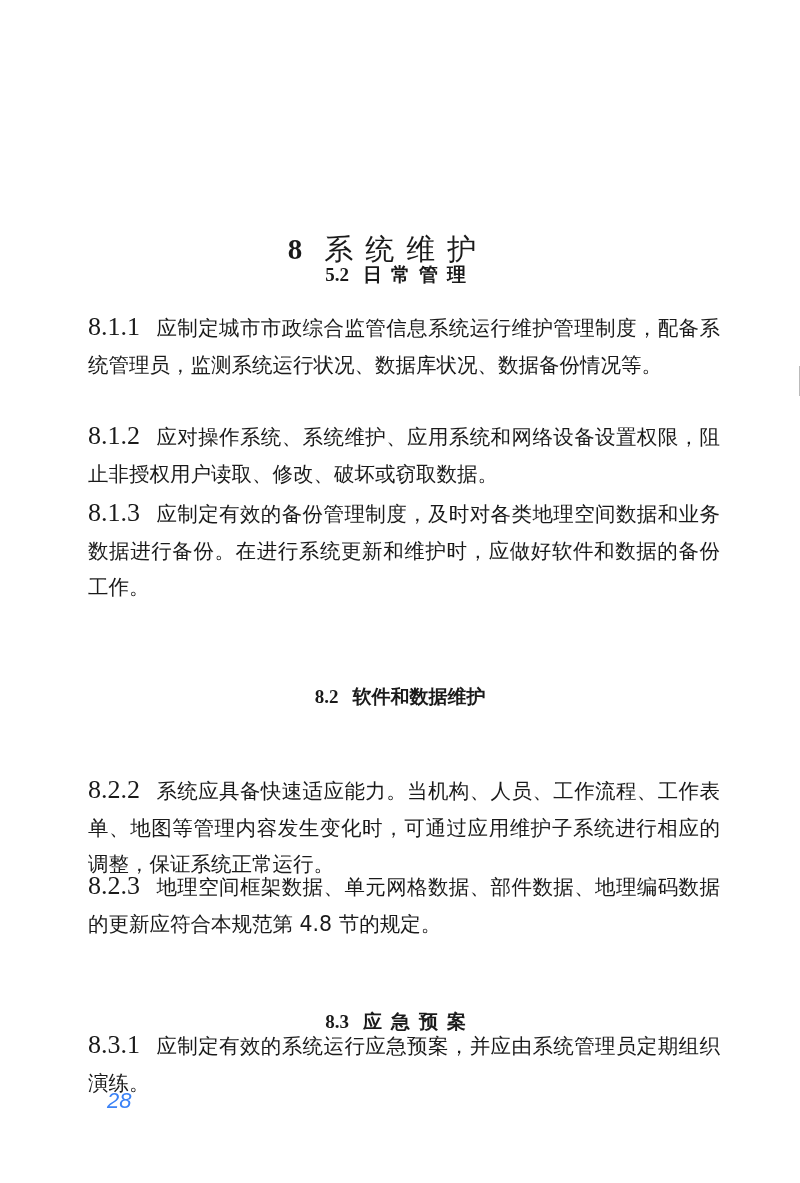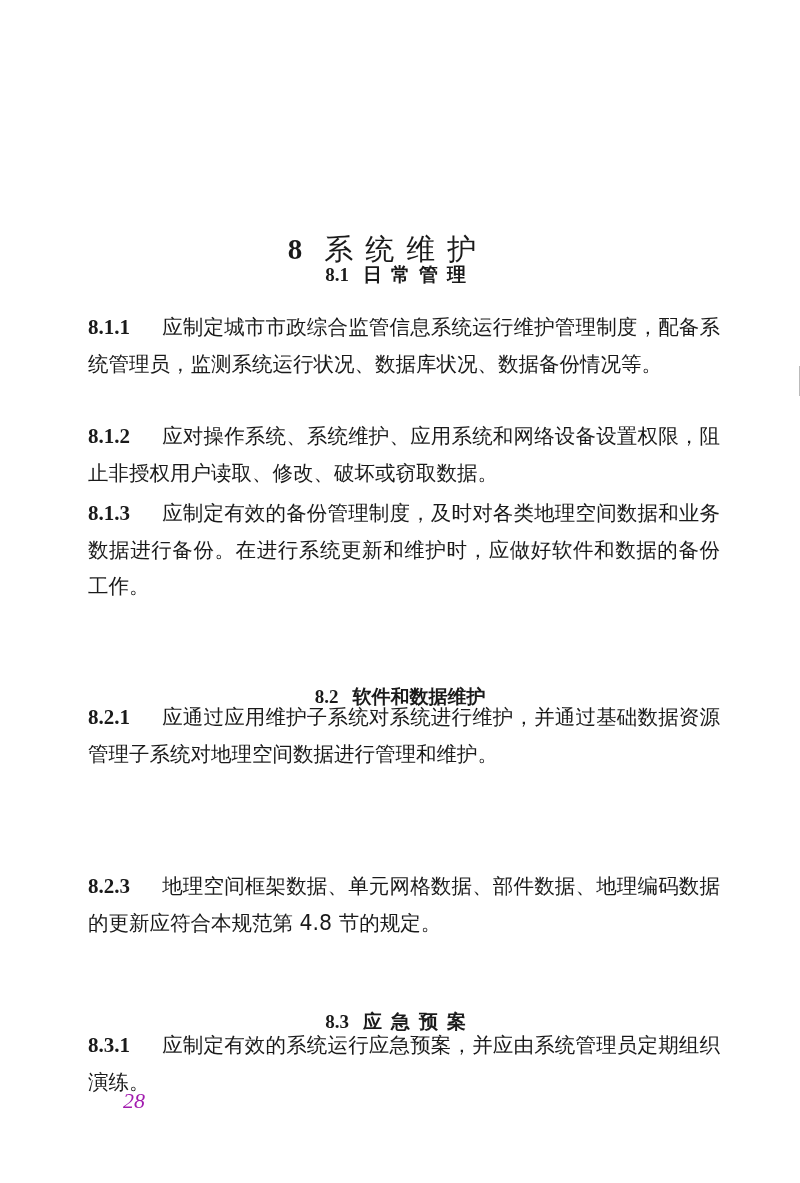--- a/index.html
+++ b/index.html
@@ -17,55 +17,55 @@
       position: absolute; left: 0; width: 800px; text-align: center;
       font-size: 19px; font-family: "DejaVu Sans", sans-serif; font-weight: bold;
     }
     .section-title .num { font-family: "Liberation Serif", serif; font-weight: bold; margin-right: 14px; }
     .spaced { letter-spacing: 9px; }
     .clause {
       position: absolute; left: 88px; width: 632px;
       font-size: 20.5px; line-height: 36.5px; font-family: "DejaVu Sans", sans-serif;
       text-align: justify;
     }
-    .clause .cnum { font-family: "Liberation Serif", serif; font-weight: bold; font-size: 21px; margin-right: 32px; }
+    .clause .cnum { font-family: "Liberation Serif", serif; font-weight: normal; font-size: 26px; margin-right: 16px; }
     .page-number {
-      position: absolute; left: 123px; top: 1088px; font-size: 22px; font-style: italic;
-      font-family: Liberation Serif, serif; color: #a21caf;
+      position: absolute; left: 107px; top: 1088px; font-size: 22px; font-style: italic;
+      font-family: Liberation Sans, sans-serif; color: #3b82f6;
     }
     .edge-mark { position: absolute; left: 799px; top: 366px; width: 1px; height: 30px; background: #bbb; }
   </style>
 </head>
 <body>
 
 <div class="page">
   <div class="chapter-title">
     <span class="num">8</span><span>系统维护</span>
   </div>
 
   <div class="section-title" style="top:262px;">
-    <span class="num">8.1</span><span class="spaced">日常管理</span>
+    <span class="num">5.2</span><span class="spaced">日常管理</span>
   </div>
 
   <div class="clause" style="top:309px;">
     <span class="cnum">8.1.1</span><span>应制定城市市政综合监管信息系统运行维护管理制度，配备系统管理员，监测系统运行状况、数据库状况、数据备份情况等。</span>
   </div>
   <div class="clause" style="top:418px;">
     <span class="cnum">8.1.2</span><span>应对操作系统、系统维护、应用系统和网络设备设置权限，阻止非授权用户读取、修改、破坏或窃取数据。</span>
   </div>
   <div class="clause" style="top:495px;">
     <span class="cnum">8.1.3</span><span>应制定有效的备份管理制度，及时对各类地理空间数据和业务数据进行备份。在进行系统更新和维护时，应做好软件和数据的备份工作。</span>
   </div>
 
   <div class="section-title" style="top:684px;">
     <span class="num">8.2</span><span>软件和数据维护</span>
   </div>
 
-  <div class="clause" style="top:699px;">
-    <span class="cnum">8.2.1</span><span>应通过应用维护子系统对系统进行维护，并通过基础数据资源管理子系统对地理空间数据进行管理和维护。</span>
+  <div class="clause" style="top:772px;">
+    <span class="cnum">8.2.2</span><span>系统应具备快速适应能力。当机构、人员、工作流程、工作表单、地图等管理内容发生变化时，可通过应用维护子系统进行相应的调整，保证系统正常运行。</span>
   </div>
   <div class="clause" style="top:868px;">
     <span class="cnum">8.2.3</span><span>地理空间框架数据、单元网格数据、部件数据、地理编码数据的更新应符合本规范第 4.8 节的规定。</span>
   </div>
 
   <div class="section-title" style="top:1000px;margin-top:9px;">
     <span class="num">8.3</span><span class="spaced">应急预案</span>
   </div>
 
   <div class="clause" style="top:1027px;">

